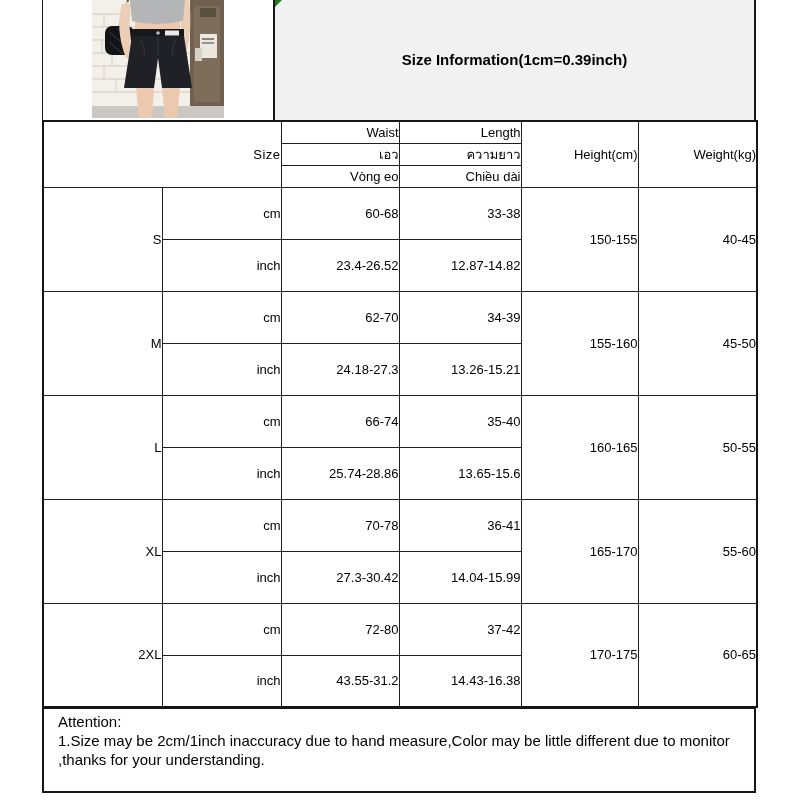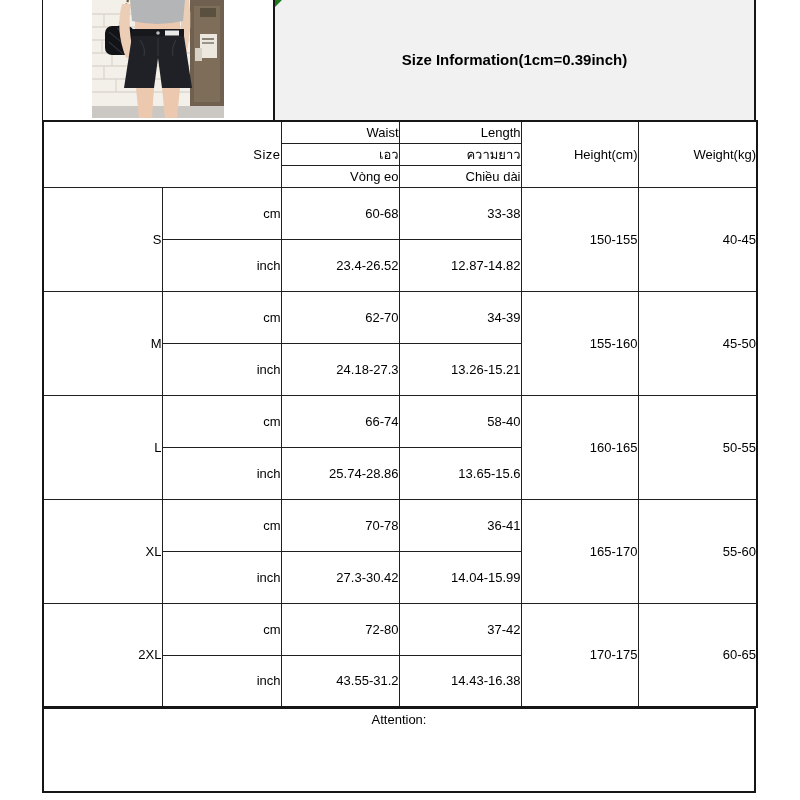--- a/index.html
+++ b/index.html
@@ -47,22 +47,22 @@
   tr.brow  { height:52px; }
   td.g     { background:#d6d6d6; }
   td.tint  { background:#f1f1f1; }
   td.size-big { font-size:23px; letter-spacing:0.5px;margin-top:48px; }
   td.sep   { border-bottom-width:2px; }   
 
   
   .attention {
     position:absolute; left:42px; top:707px; width:714px; height:86px;
     box-sizing:border-box; border:2px solid #161616; background:#fff;
-    font-size:13px; font-weight:400; line-height:1.28;
-    text-align:center; padding:3px 14px 0 14px;
+    font-size:15px; font-weight:400; line-height:1.28;
+    text-align:left; padding:3px 14px 0 14px;
   }
 </style>
 </head>
 <body>
 
 <div class="canvas">
 
   <div class="top-band">
     <div class="photo-cell">
       <svg width="132" height="118" viewBox="0 0 132 118" aria-hidden="true">
@@ -173,21 +173,21 @@
     <tr class="brow">
       <td class="sep">inch</td>
       <td class="sep">24.18-27.3</td>
       <td class="sep">13.26-15.21</td>
     </tr>
 
     <tr class="brow">
       <td class="g" rowspan="2">L</td>
       <td class="tint sep">cm</td>
       <td class="tint sep">66-74</td>
-      <td class="tint sep">58-40</td>
+      <td class="tint sep">35-40</td>
       <td class="tint" rowspan="2">160-165</td>
       <td class="tint" rowspan="2">50-55</td>
     </tr>
     <tr class="brow">
       <td class="sep">inch</td>
       <td class="sep">25.74-28.86</td>
       <td class="sep">13.65-15.6</td>
     </tr>
 
     <tr class="brow">
@@ -215,15 +215,16 @@
     <tr class="brow">
       <td>inch</td>
       <td>43.55-31.2</td>
       <td>14.43-16.38</td>
     </tr>
   </tbody>
     </table>
 
   <div class="attention">
     <div>Attention:</div>
+    <div>1.Size may be 2cm/1inch inaccuracy due to hand measure,Color may be little different due to monitor ,thanks for your understanding.</div>
   </div>
 
 </div>
 
 </body></html>

